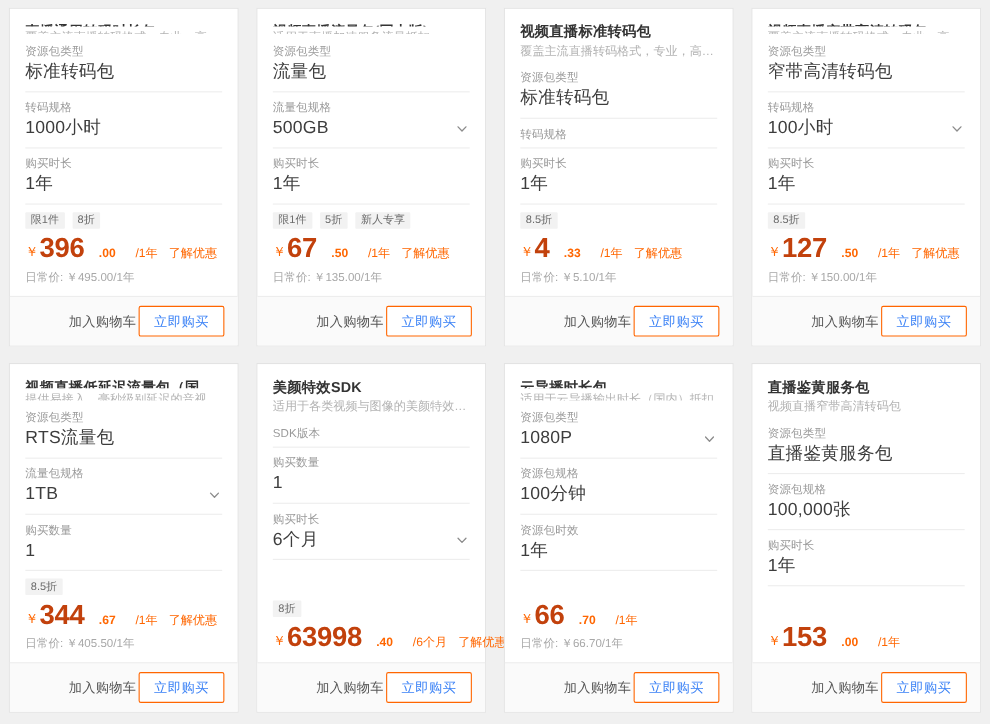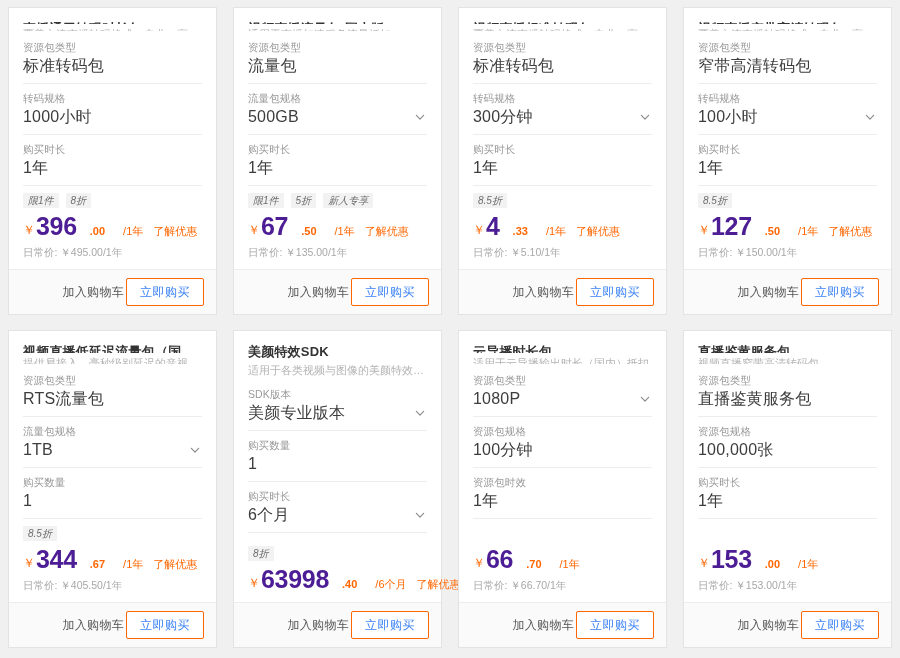--- a/index.html
+++ b/index.html
@@ -115,37 +115,36 @@
   }
   .badge {
     display: inline-block;
     background: #f2f2f2;
     color: #6b6b6b;
     font-size: 10px;
     line-height: 15px;
     padding: 0 5px;
     border-radius: 1px;
     white-space: nowrap;
-    font-style: italic;
   }
   .price-row {
     display: flex;
     align-items: baseline;
     white-space: nowrap;
   }
   .cur {
     color: #f60;
     font-size: 12px;
     line-height: 1;
     margin-right: 1px;
     position: relative;
     top: -1px;
   }
   .price-int {
-    color: #4c1d95;
+    color: #c2410c;
     font-size: 25px;
     font-weight: bold;
     line-height: 28px;
     letter-spacing: -0.3px;
   }
   .price-dec {
     color: #f60;
     font-size: 11px;
     font-weight: bold;
     line-height: 1;
@@ -352,28 +351,20 @@
       <span class="chevron hidden">
         <svg width="12" height="12" viewBox="0 0 12 12" aria-hidden="true">
           <path d="M2.4 4.3 L6 8.1 L9.6 4.3" fill="none" stroke="#8c8c8c" stroke-width="1.2" stroke-linecap="round" stroke-linejoin="round"></path>
         </svg>
       </span>
     </div>
   </div>
 
   <div class="field">
     <div class="field-label">转码规格</div>
-    <div class="field-value-row">
-      <span class="field-value">300分钟</span>
-      <span class="chevron">
-        <svg width="12" height="12" viewBox="0 0 12 12" aria-hidden="true">
-          <path d="M2.4 4.3 L6 8.1 L9.6 4.3" fill="none" stroke="#8c8c8c" stroke-width="1.2" stroke-linecap="round" stroke-linejoin="round"></path>
-        </svg>
-      </span>
-    </div>
   </div>
 
   <div class="field">
     <div class="field-label">购买时长</div>
     <div class="field-value-row">
       <span class="field-value">1年</span>
       <span class="chevron hidden">
         <svg width="12" height="12" viewBox="0 0 12 12" aria-hidden="true">
           <path d="M2.4 4.3 L6 8.1 L9.6 4.3" fill="none" stroke="#8c8c8c" stroke-width="1.2" stroke-linecap="round" stroke-linejoin="round"></path>
         </svg>
@@ -529,28 +520,20 @@
   </div>
 
   <div class="cell">
     <div class="card">
       <div class="card-body">
         <div class="card-title">美颜特效SDK</div>
         <div class="card-sub">适用于各类视频与图像的美颜特效处理</div>
         <div class="fields">
   <div class="field">
     <div class="field-label">SDK版本</div>
-    <div class="field-value-row">
-      <span class="field-value">美颜专业版本</span>
-      <span class="chevron">
-        <svg width="12" height="12" viewBox="0 0 12 12" aria-hidden="true">
-          <path d="M2.4 4.3 L6 8.1 L9.6 4.3" fill="none" stroke="#8c8c8c" stroke-width="1.2" stroke-linecap="round" stroke-linejoin="round"></path>
-        </svg>
-      </span>
-    </div>
   </div>
 
   <div class="field">
     <div class="field-label">购买数量</div>
     <div class="field-value-row">
       <span class="field-value">1</span>
       <span class="chevron hidden">
         <svg width="12" height="12" viewBox="0 0 12 12" aria-hidden="true">
           <path d="M2.4 4.3 L6 8.1 L9.6 4.3" fill="none" stroke="#8c8c8c" stroke-width="1.2" stroke-linecap="round" stroke-linejoin="round"></path>
         </svg>
@@ -695,21 +678,20 @@
 </div>
         <div class="price-zone">
           <div class="badges"></div>
           <div class="price-row">
             <span class="cur">￥</span>
             <span class="price-int">153</span>
             <span class="price-dec">.00</span>
             <span class="price-unit">/1年</span>
             <span class="promo-link hidden">了解优惠</span>
           </div>
-          <div class="orig-price">日常价: ￥153.00/1年</div>
         </div>
       </div>
       <div class="card-footer">
         <button class="cart-btn">加入购物车</button>
         <button class="buy-btn">立即购买</button>
       </div>
     </div>
   </div>
 </div>
 

